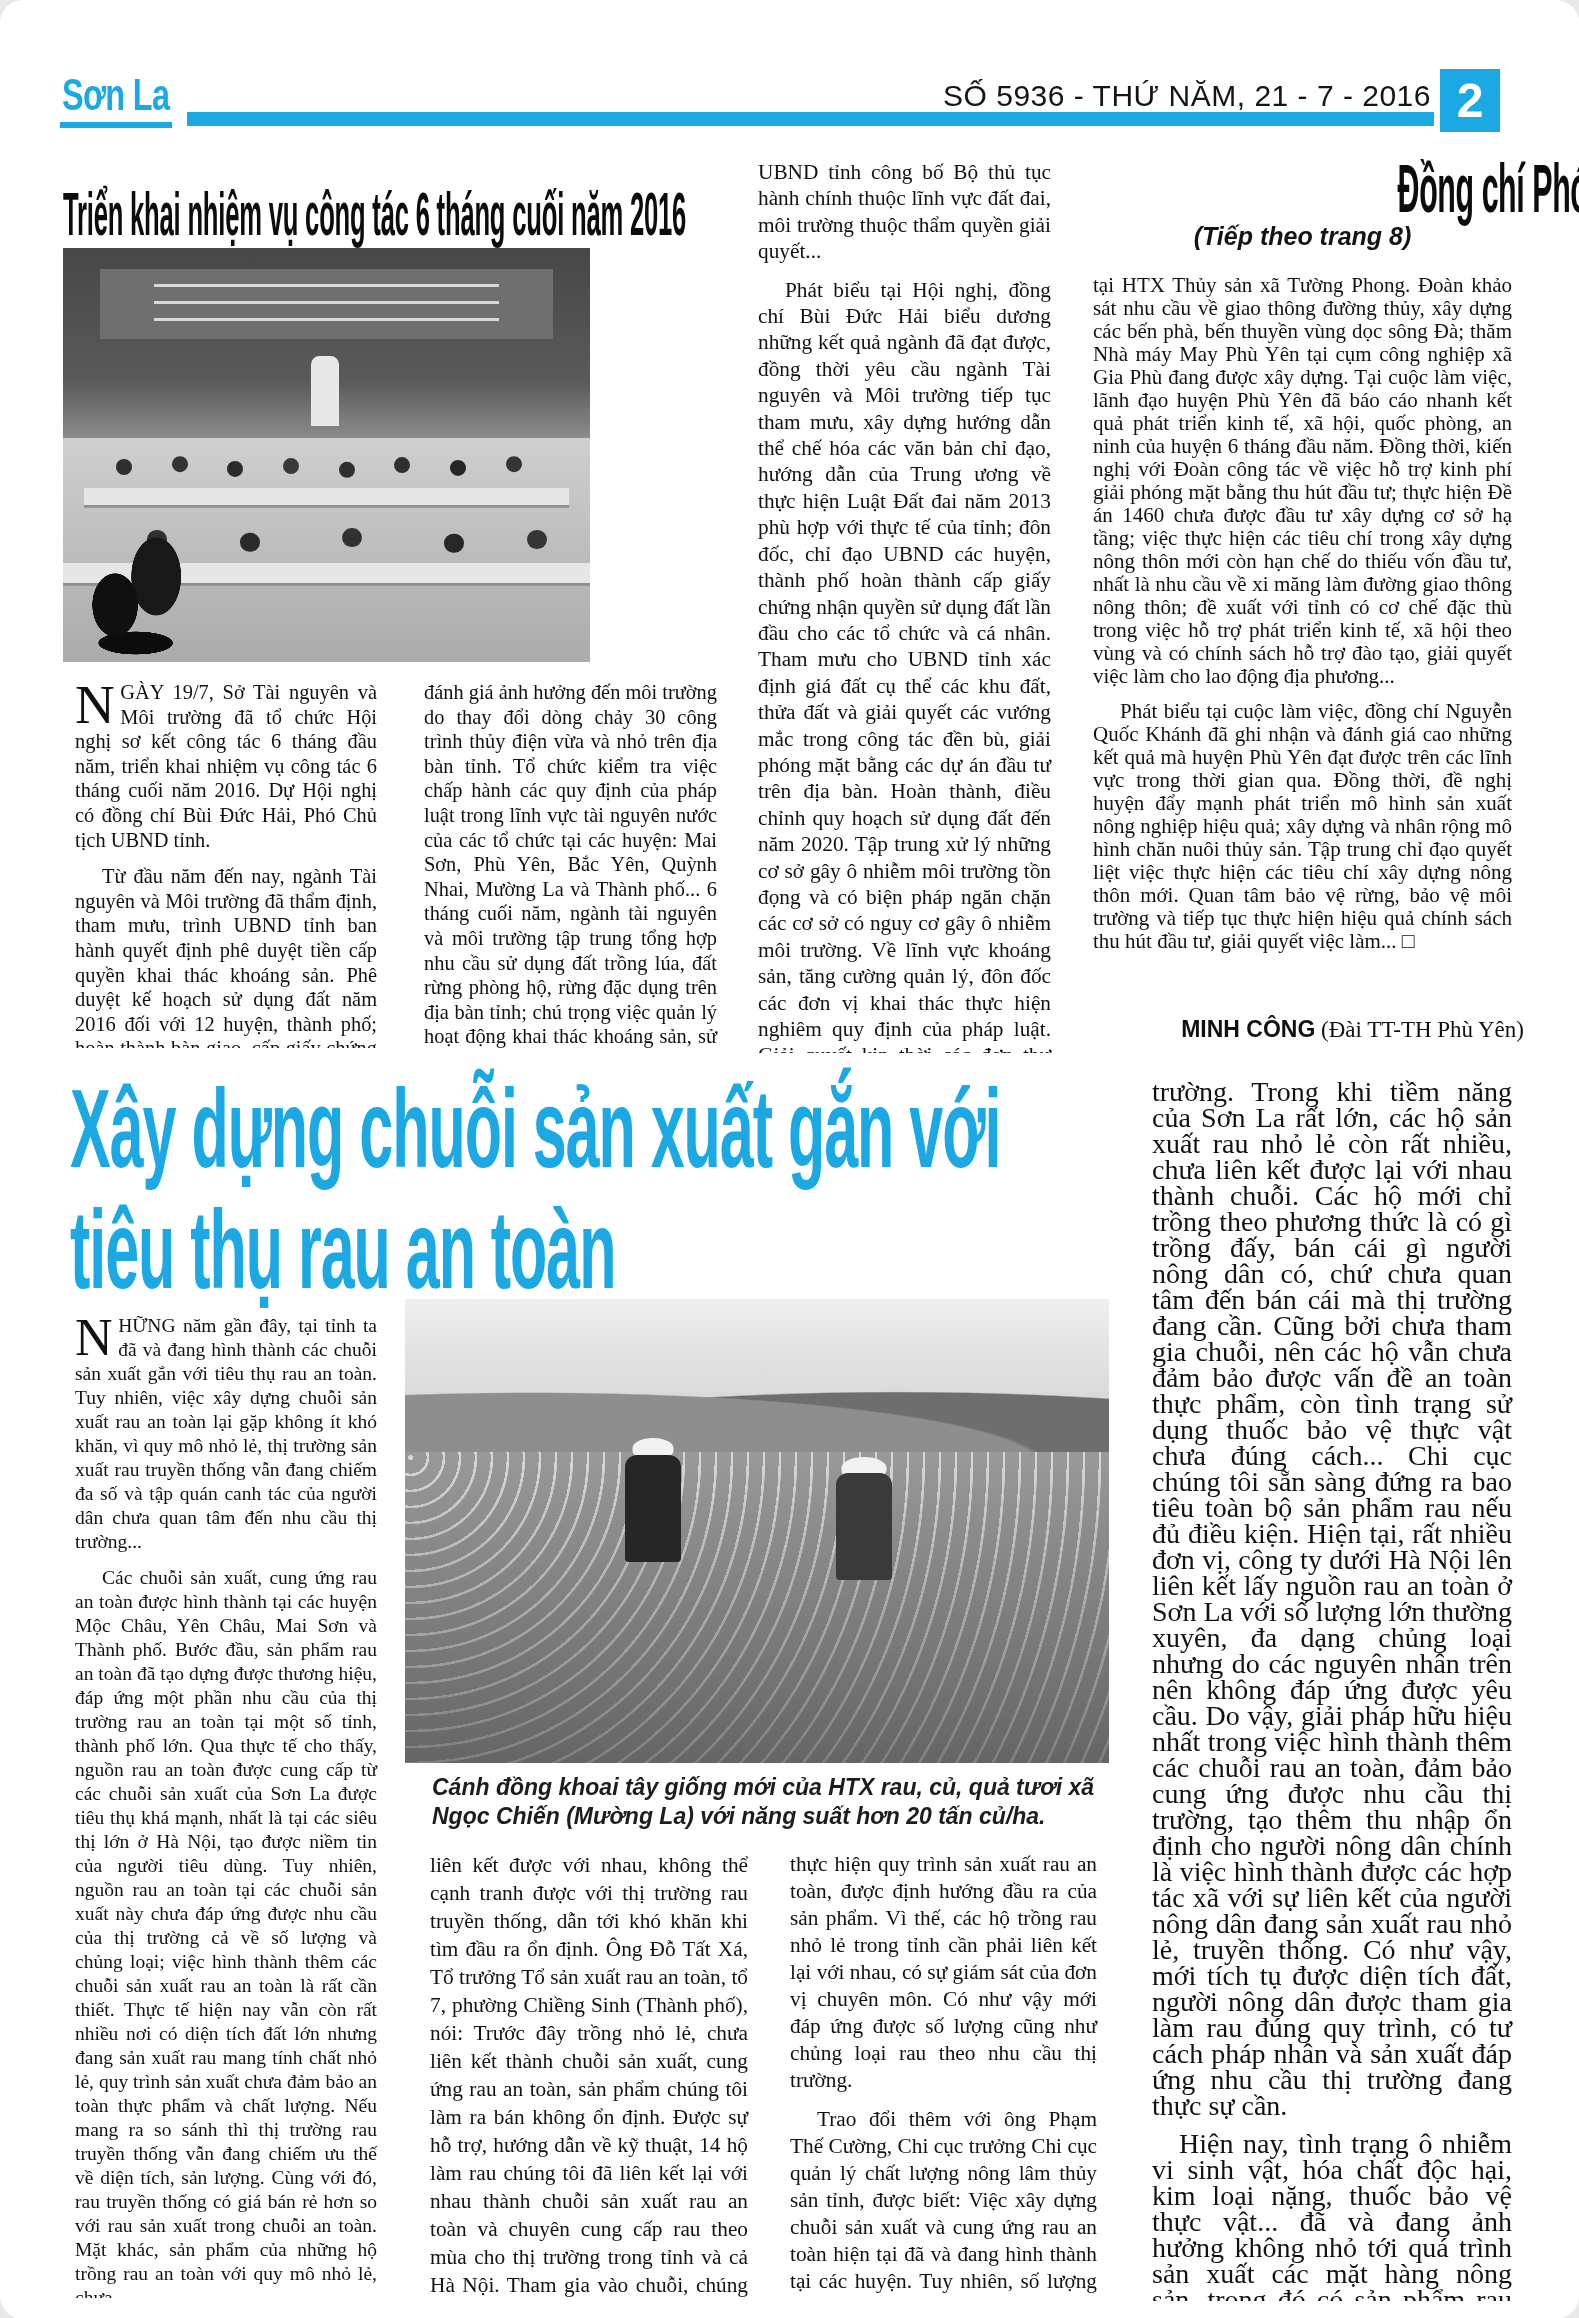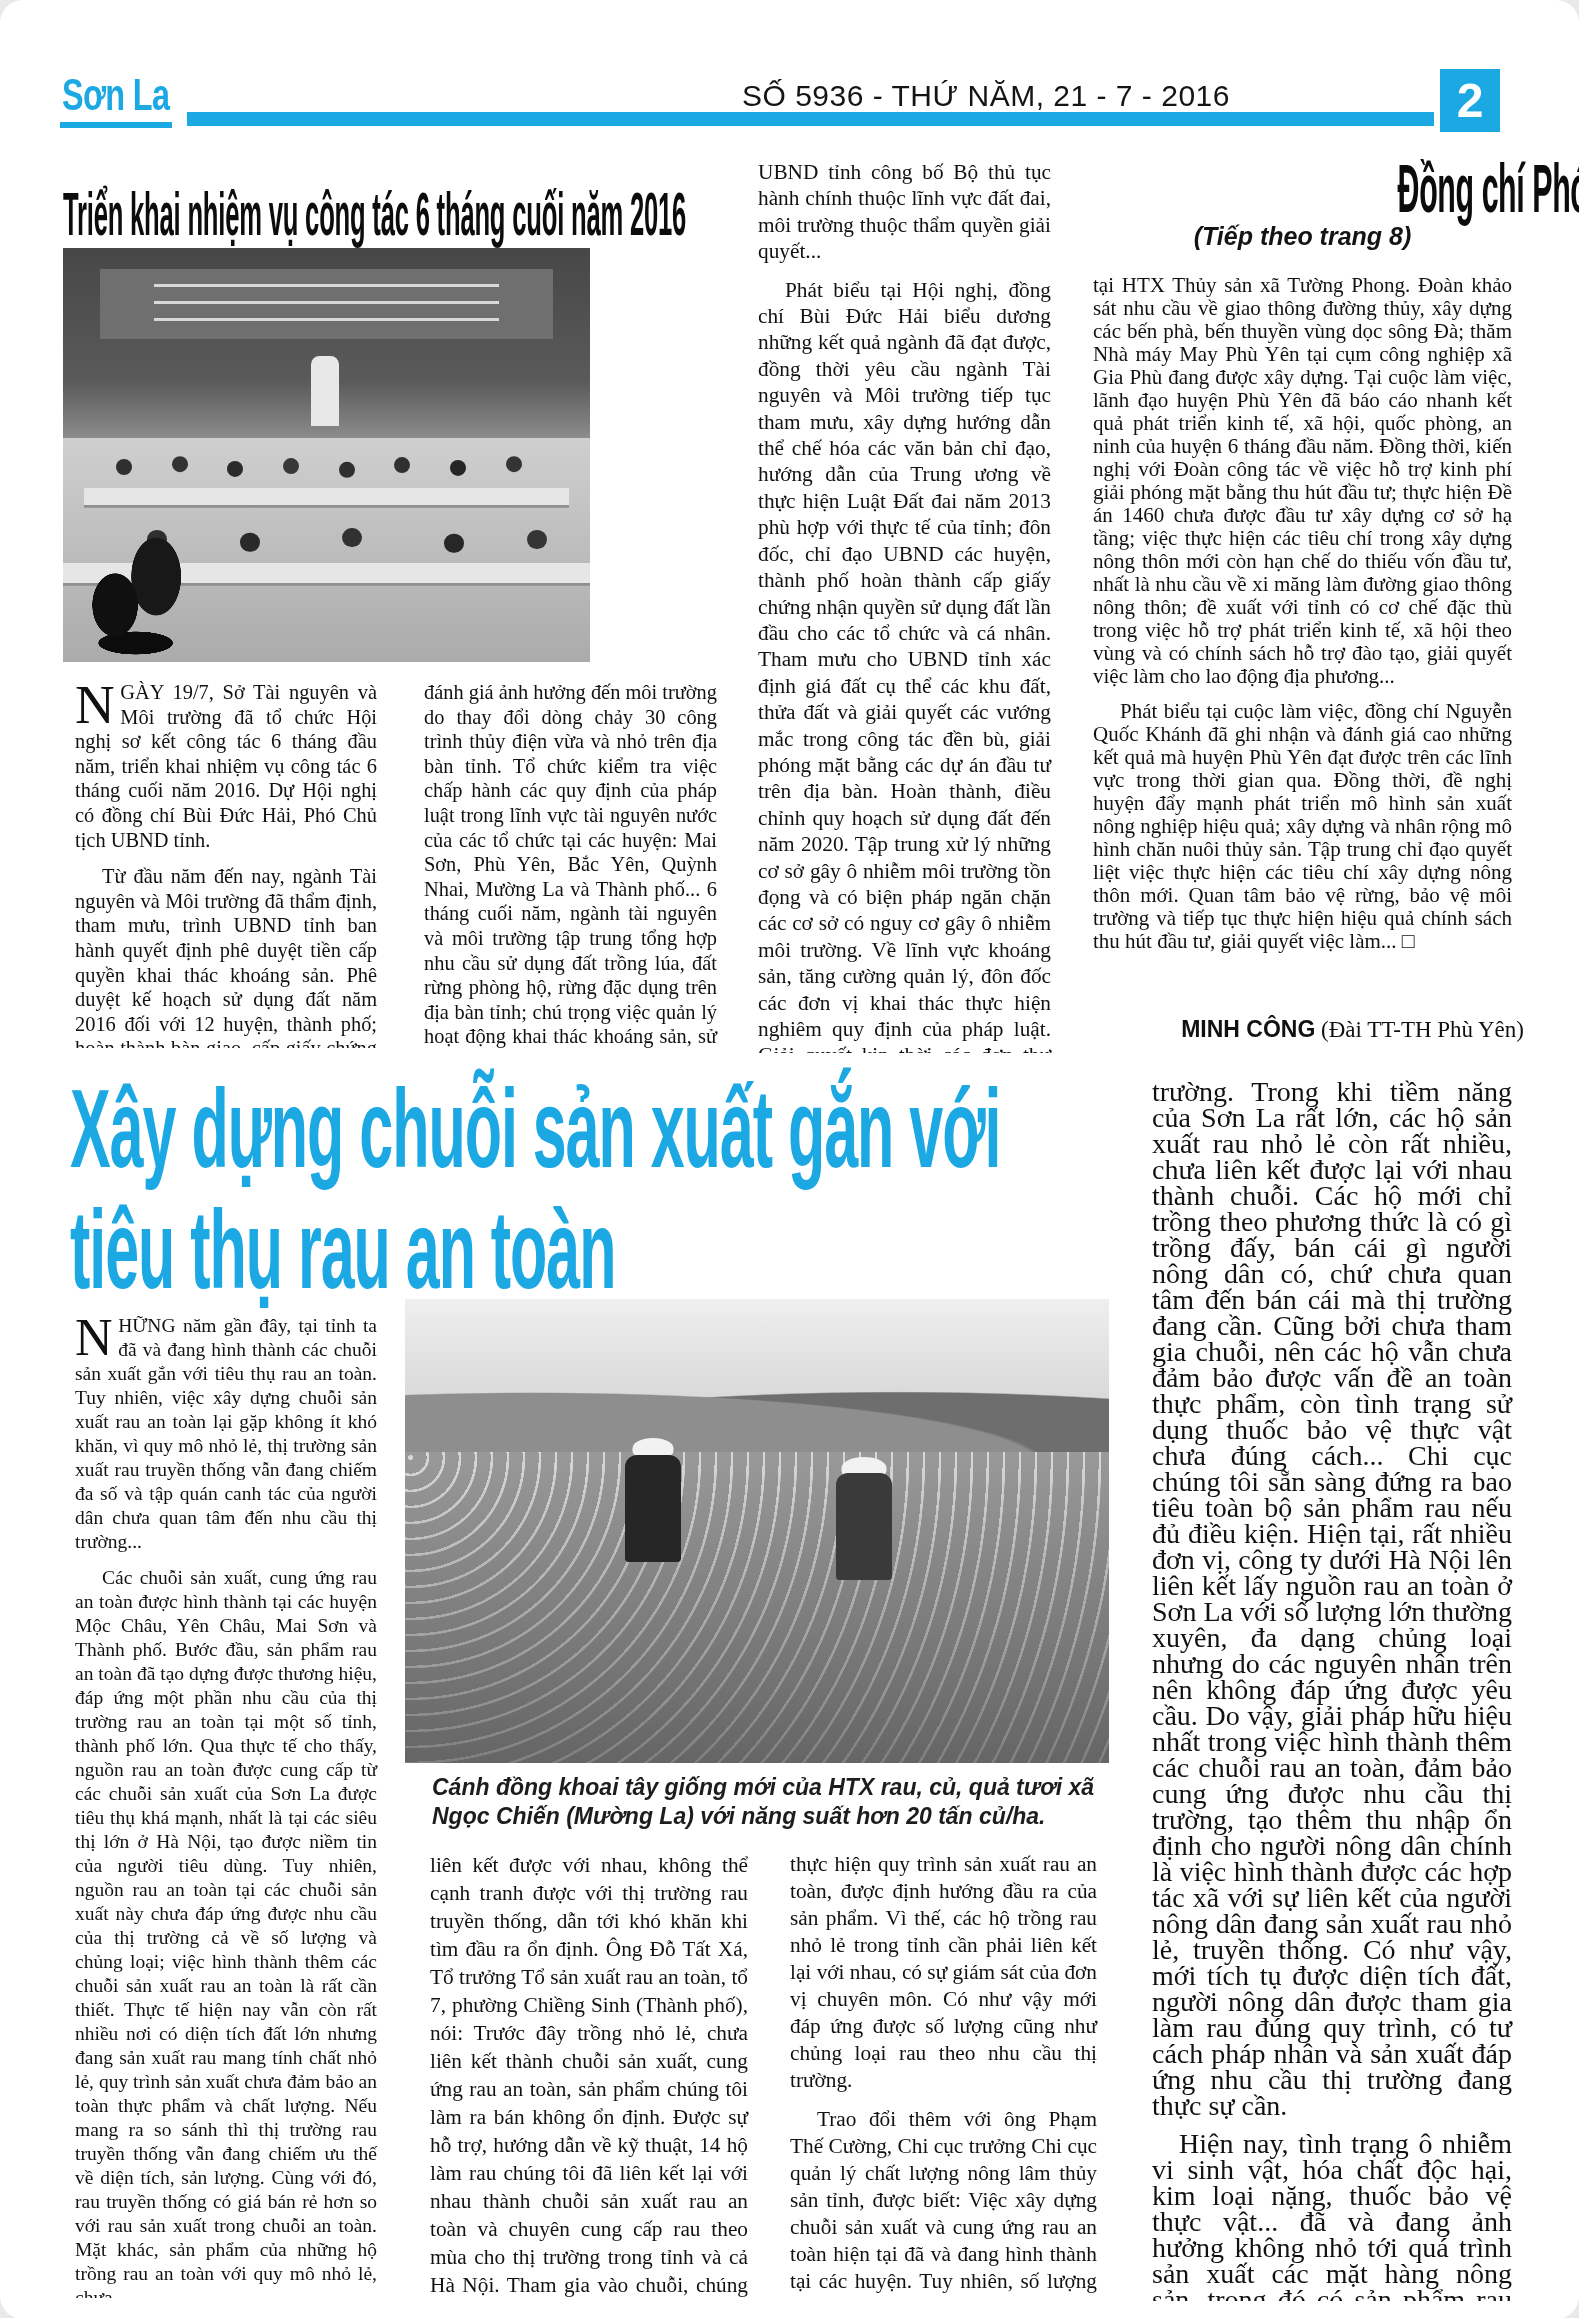--- a/index.html
+++ b/index.html
@@ -54,21 +54,21 @@
 <body>
 
 <div class="page">
 
   <div class="abs accent" style="left:62px;top:69px;">
     <span class="cond sans" style="font-weight:700;font-size:45px;transform:scaleX(.72);letter-spacing:-0.9px;">Sơn La</span>
   </div>
   <div class="bar" style="left:60px;top:122px;width:112px;height:6px;"></div>
   <div class="bar" style="left:187px;top:112px;width:1247px;height:14.4px;"></div>
 
-  <div class="abs sans" style="left:742px;top:79px;width:689px;font-size:30px;letter-spacing:0.5px;color:#151515;">SỐ 5936 - THỨ NĂM, 21 - 7 - 2016</div>
+  <div class="abs sans" style="left:742px;top:79px;width:689px;text-align:right;font-size:30px;letter-spacing:0.5px;color:#151515;">SỐ 5936 - THỨ NĂM, 21 - 7 - 2016</div>
 
   <div class="abs" style="left:1440px;top:69px;width:60px;height:63px;background:#1BA8E3;">
     <div class="sans" style="color:#fff;font-weight:700;font-size:48px;line-height:63px;text-align:center;">2</div>
   </div>
 
 
   <div class="abs" style="left:63px;top:179px;">
     <span class="cond sans" style="font-weight:700;font-size:61px;transform:scaleX(.42);letter-spacing:-0.5px;color:#0c0c0c;">Triển khai nhiệm vụ công tác 6 tháng cuối năm 2016</span>
   </div>
 

